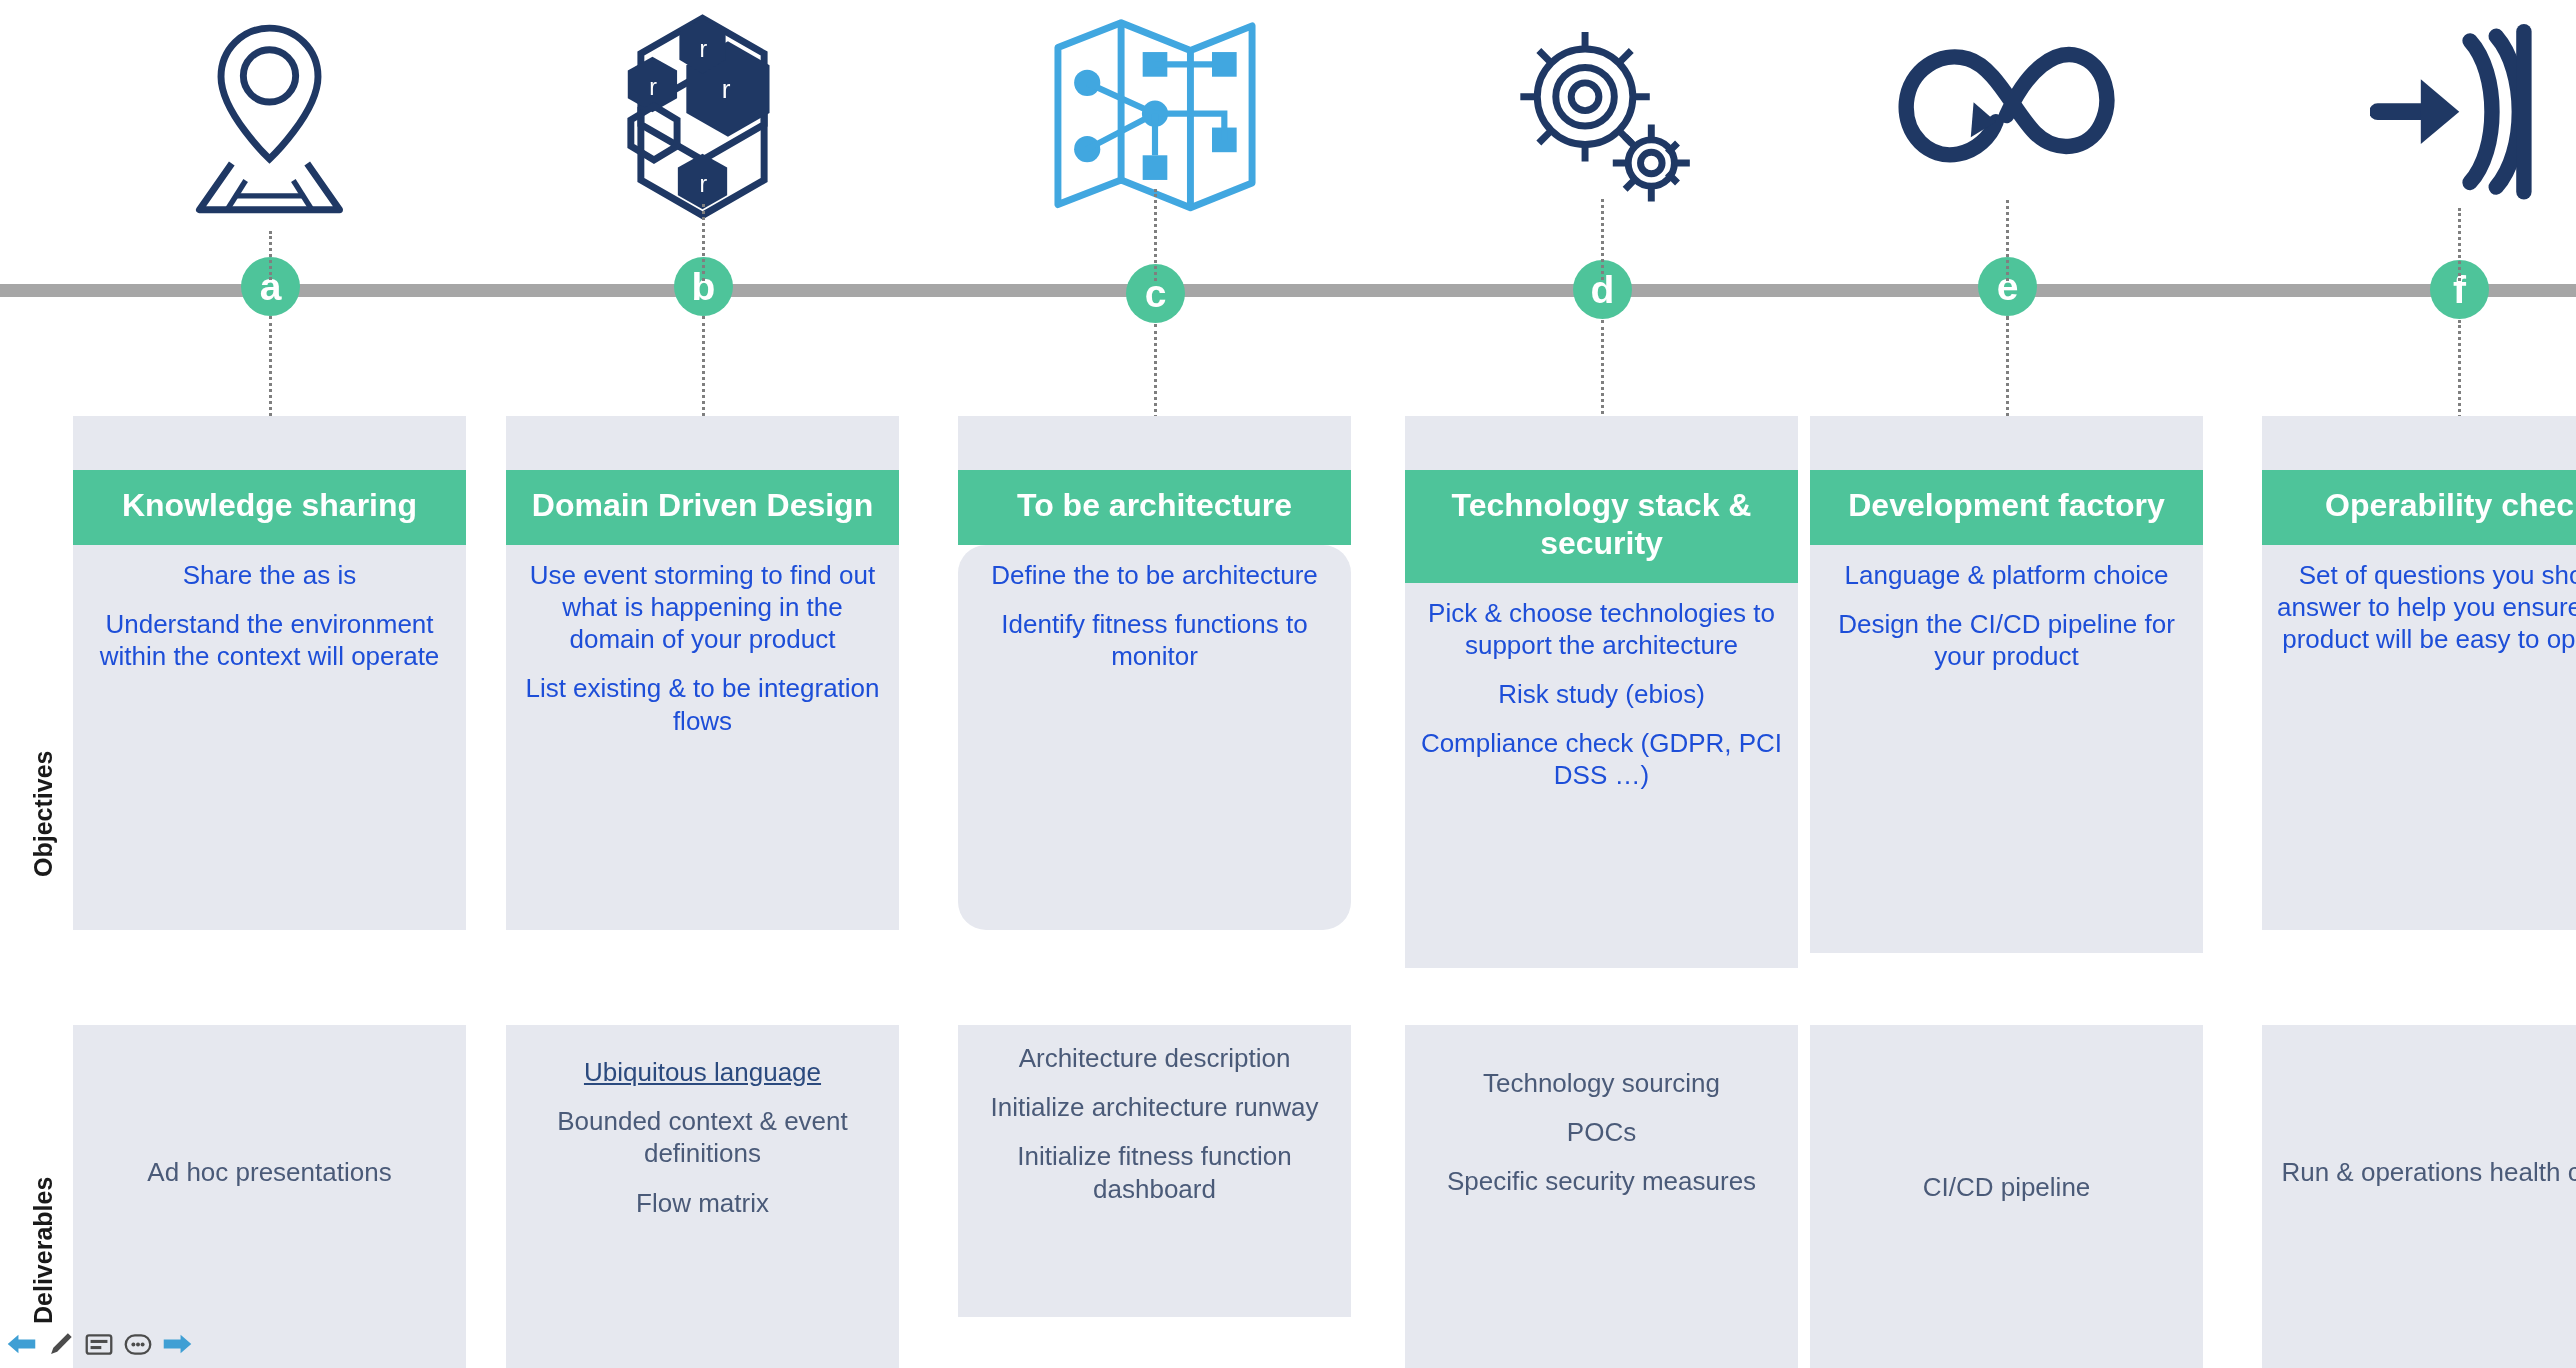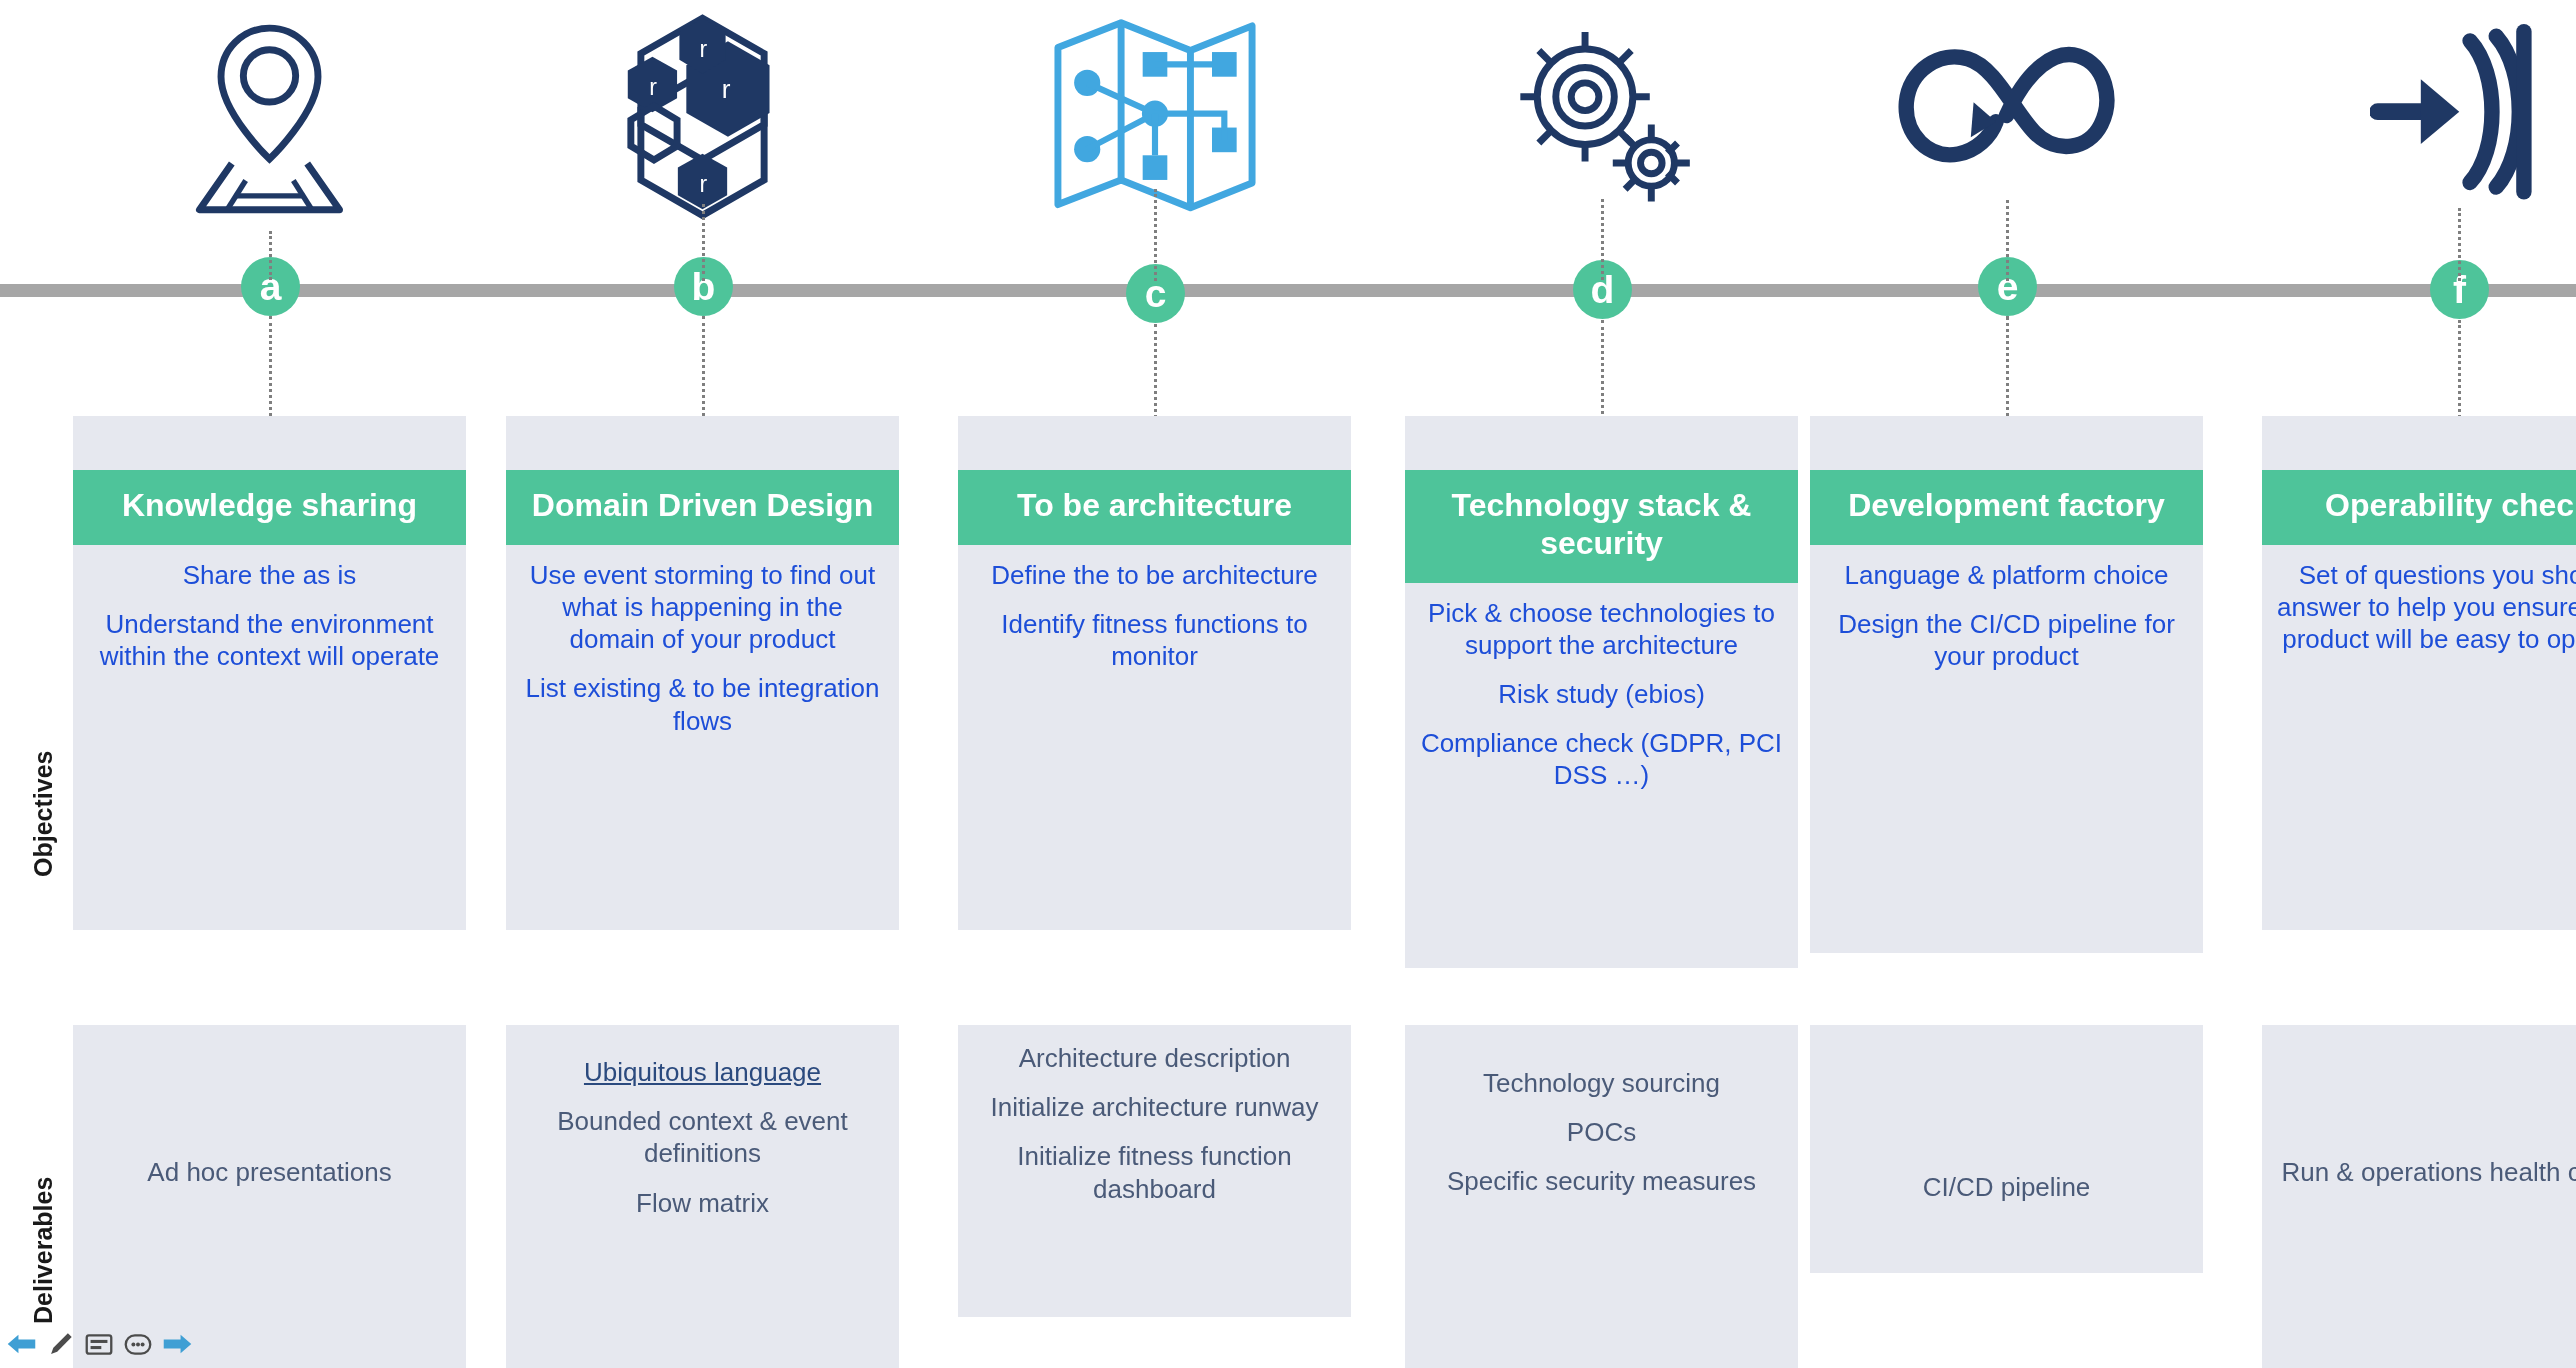--- a/index.html
+++ b/index.html
@@ -269,21 +269,21 @@
   <div class="col-deliverables" style="height:344px; padding-top:31px;">
     <p class="blk"><span class="lnk">Ubiquitous language</span></p>
     <p class="blk">Bounded context &amp; event definitions</p>
     <p class="blk">Flow matrix</p>
   </div>
 </div>
 
 <div class="col" style="left:1155px; top:416px;">
   <div class="col-head-spacer"></div>
   <div class="col-title">To be architecture</div>
-  <div class="col-objectives" style="height:385px;">
+  <div class="col-objectives" style="height:385px;border-radius:28px;">
     <p class="blk">Define the to be architecture</p>
     <p class="blk">Identify fitness functions to monitor</p>
   </div>
 </div>
 <div class="col" style="left:1155px; top:1025px;">
   <div class="col-deliverables" style="height:292px; padding-top:17px;">
     <p class="blk">Architecture description</p>
     <p class="blk">Initialize architecture runway</p>
     <p class="blk">Initialize fitness function dashboard</p>
   </div>
@@ -308,21 +308,21 @@
 
 <div class="col" style="left:2007px; top:416px;">
   <div class="col-head-spacer"></div>
   <div class="col-title">Development factory</div>
   <div class="col-objectives" style="height:408px;">
     <p class="blk">Language &amp; platform choice</p>
     <p class="blk">Design the CI/CD pipeline for your product</p>
   </div>
 </div>
 <div class="col" style="left:2007px; top:1025px;">
-  <div class="col-deliverables" style="height:248px; padding-top:146px;">
+  <div class="col-deliverables" style="height:344px; padding-top:146px;">
     <p class="blk">CI/CD pipeline</p>
   </div>
 </div>
 
 <div class="col" style="left:2459px; top:416px;">
   <div class="col-head-spacer"></div>
   <div class="col-title">Operability check</div>
   <div class="col-objectives" style="height:385px;">
     <p class="blk">Set of questions you should answer to help you ensure your product will be easy to operate</p>
   </div>

